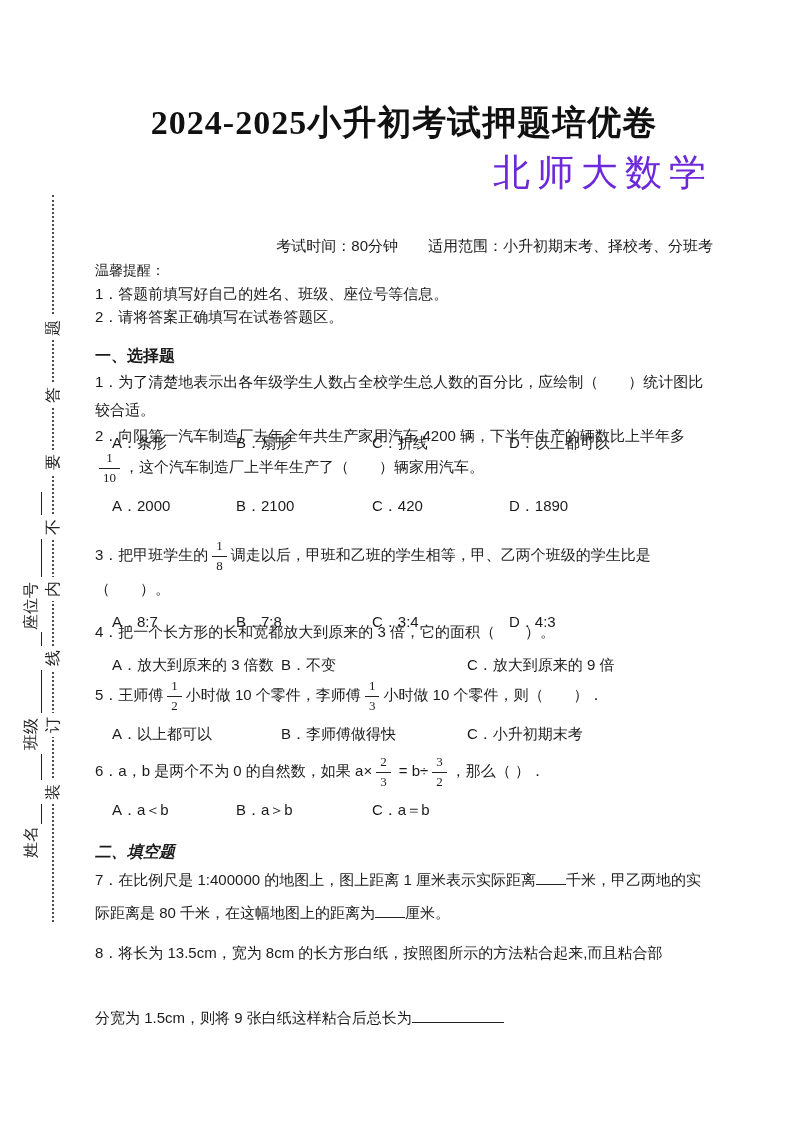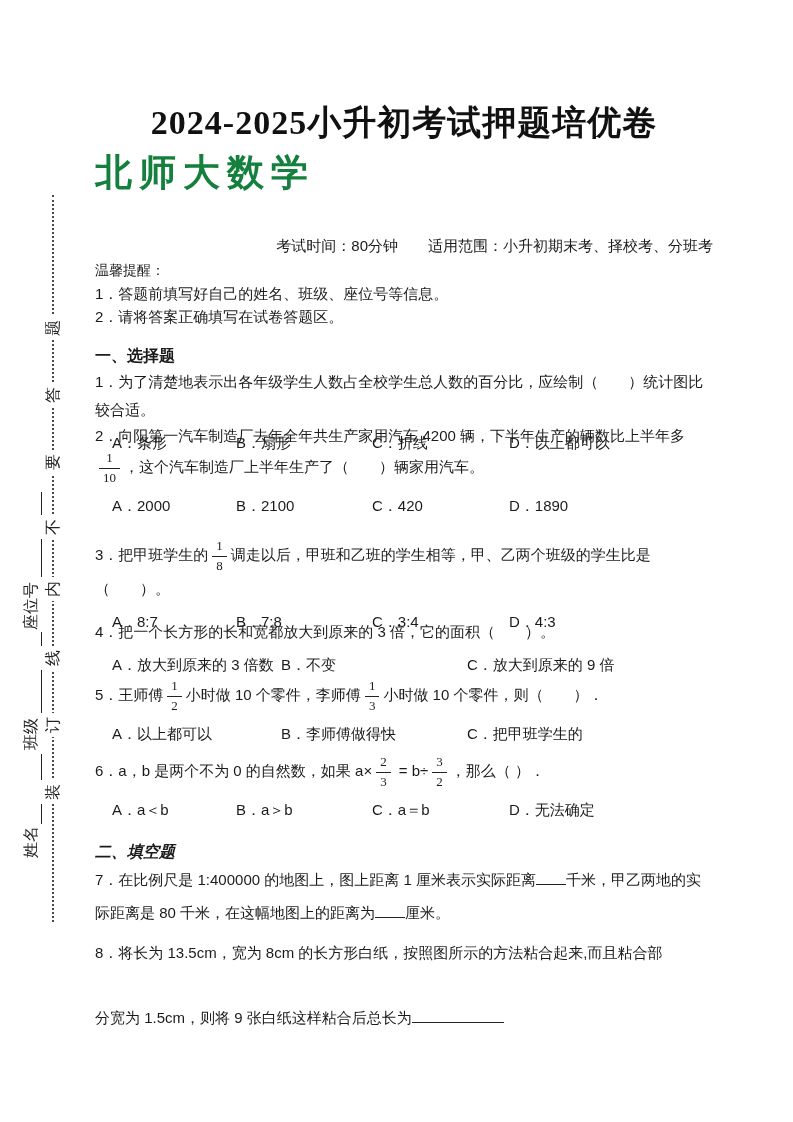--- a/index.html
+++ b/index.html
@@ -38,23 +38,23 @@
   #class-label{left:20px;top:750px;width:118px;}
   #seat-label{left:20px;top:630px;width:138px;}
   
   .content{position:absolute;left:95px;top:0;width:618px;height:1122px;margin-top:8px;}
   .t1{
     position:absolute;top:92px;left:-20px;width:658px;text-align:center;
     font-family:"Liberation Serif","DejaVu Serif",serif;font-weight:bold;
     font-size:34px;letter-spacing:1px;color:#111;
   }
   .t2{
-    position:absolute;top:140px;left:0;width:618px;text-align:left;
-    font-family:"Liberation Serif","DejaVu Serif",serif;font-weight:bold;
-    font-size:37px;letter-spacing:7px;color:#15803d;
+    position:absolute;top:140px;left:0;width:618px;text-align:right;
+    font-family:"Liberation Serif","DejaVu Serif",serif;font-weight:normal;
+    font-size:37px;letter-spacing:7px;color:#6d28d9;
   }
   .info{position:absolute;top:229px;left:0;width:618px;text-align:right;font-size:15px;}
   .remind-title{position:absolute;top:254px;left:0;font-size:14px;}
   .r1{position:absolute;top:277px;left:0;font-size:15px;}
   .r2{position:absolute;top:300px;left:0;font-size:15px;}
   .sec1{position:absolute;top:338px;left:0;font-size:16px;font-weight:bold;}
   .sec2{position:absolute;top:834px;left:0;font-size:16px;font-weight:bold;font-style:italic;}
   
   .q{position:absolute;left:0;width:618px;font-size:15px;}
   #choice-questions .q:nth-child(1){top:360px}
@@ -156,30 +156,29 @@
             <span class="o o0">A．放大到原来的 3 倍数</span>
             <span class="o o1">B．不变</span>
             <span class="o o2">C．放大到原来的 9 倍</span>
           </div>
         </div>
         <div class="q c3">
           <div class="stem"><span>5．王师傅</span><span class="frac"><span class="num">1</span><span class="den">2</span></span><span>小时做 10 个零件，李师傅</span><span class="frac"><span class="num">1</span><span class="den">3</span></span><span>小时做 10 个零件，则（　　）．</span></div>
           <div class="opts">
             <span class="o o0">A．以上都可以</span>
             <span class="o o1">B．李师傅做得快</span>
-            <span class="o o2">C．把甲班学生的</span>
+            <span class="o o2">C．小升初期末考</span>
           </div>
         </div>
         <div class="q c4">
           <div class="stem"><span>6．a，b 是两个不为 0 的自然数，如果 a×</span><span class="frac"><span class="num">2</span><span class="den">3</span></span><span> = b÷</span><span class="frac"><span class="num">3</span><span class="den">2</span></span><span>，那么（ ）．</span></div>
           <div class="opts">
             <span class="o o0">A．a＜b</span>
             <span class="o o1">B．a＞b</span>
             <span class="o o2">C．a＝b</span>
-            <span class="o o3">D．无法确定</span>
           </div>
         </div>
       </div>
 
     <div class="sec2">二、填空题</div>
     <div id="fill-questions">
         <div class="q">
           <div class="stem"><span>7．在比例尺是 1:400000 的地图上，图上距离 1 厘米表示实际距离</span><span class="blank b-short"></span><span>千米，甲乙两地的实际距离是 80 千米，在这幅地图上的距离为</span><span class="blank b-short"></span><span>厘米。</span></div>
         </div>
         <div class="q">

